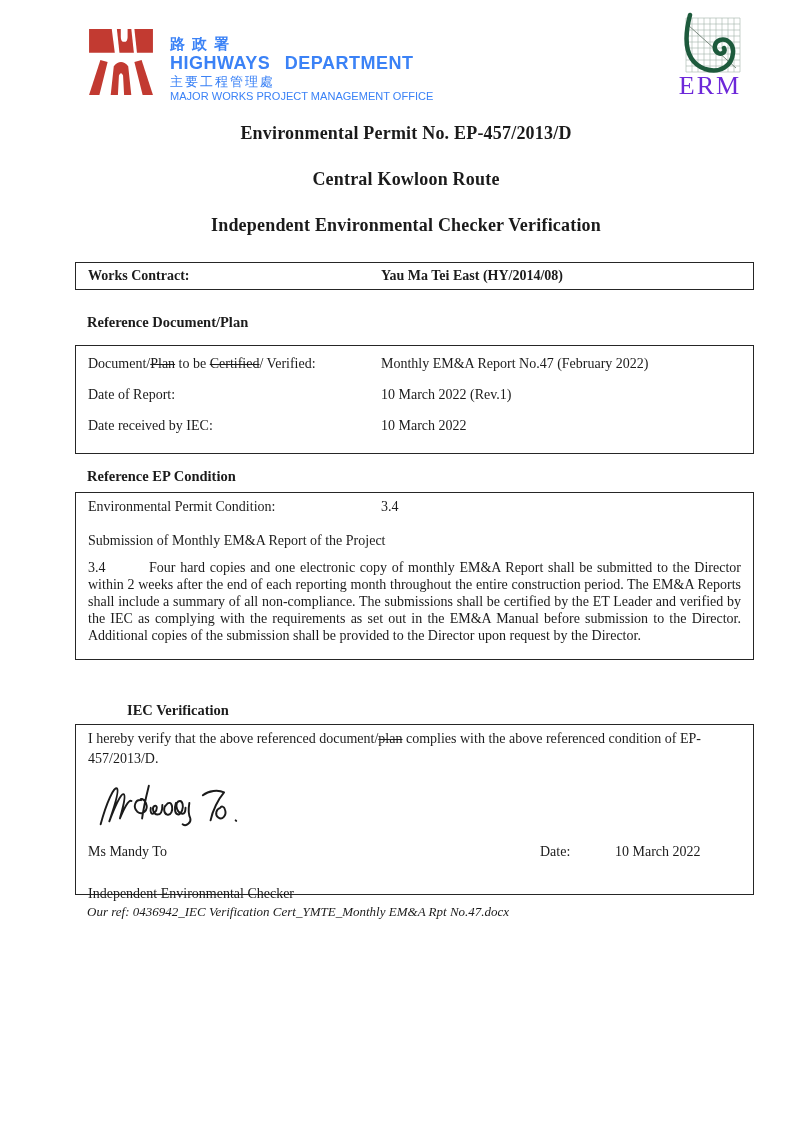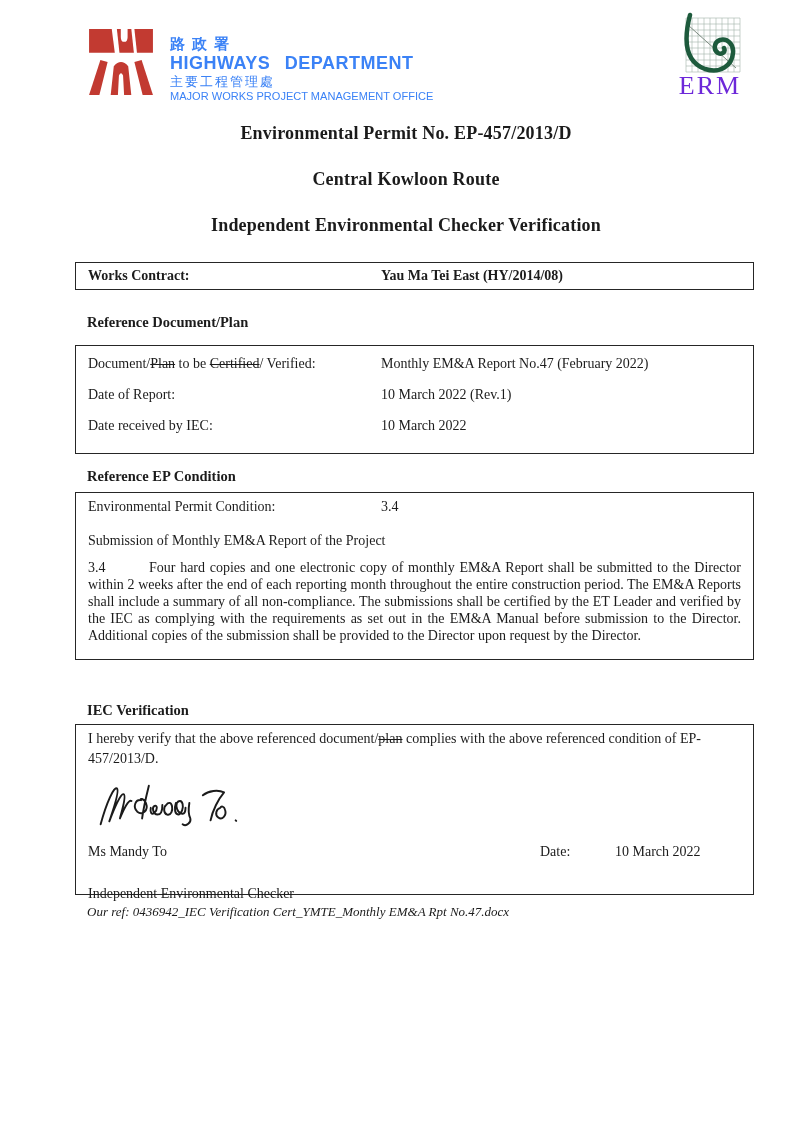--- a/index.html
+++ b/index.html
@@ -39,21 +39,21 @@
   .docbox { top:345px; height:109px; padding:8px 12px 0; font-size:14px; }
   .docrow { display:flex; line-height:20px; margin-bottom:11px; }
 
   .h-refep { top:468px; }
   .epbox { top:492px; height:168px; padding:4px 12px 0; font-size:14px; }
   .eprow { display:flex; line-height:20px; }
   .ep-subject { margin-top:14px; line-height:20px; }
   .ep-clause { margin-top:8px; font-size:14px; line-height:17px; text-align:justify; }
   .clause-no { display:inline-block; width:61px; }
 
-  .h-iec { top:702px; }
+  .h-iec { top:702px;margin-left:40px; }
   .iecbox { top:724px; height:171px; padding:4px 12px 0; font-size:14px; }
   .iec-statement { line-height:20px; width:660px; }
   .sig { display:block; margin:7px 0 0 4px; }
   .sig-row { position:relative; margin-top:13px; line-height:18px; }
   .sig-date-label { position:absolute; left:452px; top:0; }
   .sig-date-value { position:absolute; left:527px; top:0; }
   .sig-title-row { margin-top:24px; line-height:18px; }
 
   .our-ref { position:absolute; left:87px; top:904px; font-style:italic; font-size:13px; }
 

